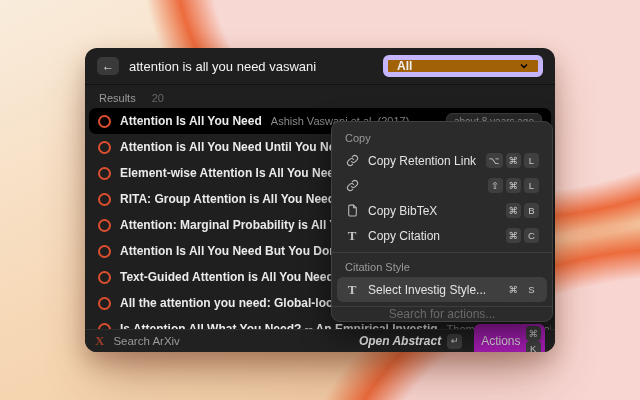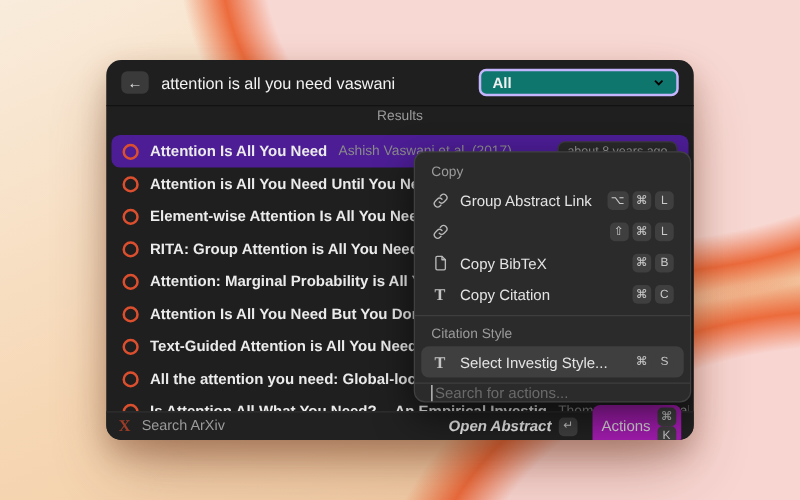--- a/index.html
+++ b/index.html
@@ -15,32 +15,32 @@
   .window {
     position:absolute; left:85px; top:48px; width:470px; height:304px;
     background:#1f1f1f; border-radius:12px; overflow:hidden;
     box-shadow:0 25px 50px -10px rgba(100,45,20,.45), 0 10px 22px rgba(100,45,20,.28);
   }
   
   .topbar { height:37px; display:flex; align-items:center; padding:0 12px; border-bottom:1px solid #121212; }
   .back-btn { width:22px; height:18px; border-radius:5px; background:#3a3a3a; color:#e8e8e8;
     display:flex; align-items:center; justify-content:center; font-size:12px; line-height:1; cursor:pointer; flex:none; }
   .query { margin-left:10px; font-size:13px; font-weight:500; color:#f2f2f2; white-space:nowrap; }
-  .dropdown { margin-left:auto; width:160px; height:22px; border-radius:6px; background:#0f766e;
-    border:2px solid #c4b5fd; display:flex; align-items:center; padding:0 9px; cursor:pointer; flex:none; }
+  .dropdown { margin-left:auto; width:160px; height:22px; border-radius:6px; background:#a16207;
+    border:5px solid #c4b5fd; display:flex; align-items:center; padding:0 9px; cursor:pointer; flex:none; }
   .dropdown .val { font-size:12px; font-weight:700; color:#f0f0f0; }
   .dropdown svg { margin-left:auto; width:10px; height:10px; stroke:#9a9a9a; }
   
-  .results-row { height:21px; display:flex; align-items:center; gap:16px; padding:0 14px; margin-top:2px;flex-direction:column; }
+  .results-row { height:21px; display:flex; align-items:center; gap:16px; padding:0 14px; margin-top:2px; }
   .results-label { font-size:11px; color:#9b9b9b; }
   .results-count { font-size:11px; color:#666; }
   
   .list { position:absolute; top:60px; left:4px; right:4px; bottom:23px; overflow:hidden; }
   .row { height:26px; display:flex; align-items:center; padding:0 9px; gap:9px; border-radius:7px; cursor:pointer; }
-  .row.selected { background:#4c1d95;text-align:center; }
+  .row.selected { background:#000000;text-align:center; }
   .ring { width:13px; height:13px; border-radius:50%; border:2px solid #dc4f2e; flex:none; }
   .row .title { font-size:12px; font-weight:600; color:#ebebeb; white-space:nowrap; flex:none; }
   .row .author { font-size:11px; color:#8a8a8a; white-space:nowrap; flex:none; }
   .row .badge { margin-left:auto; flex:none; font-size:10px; color:#8f8f8f; background:#292929;
     border:1px solid #3a3a3a; border-radius:6px; padding:2px 7px; white-space:nowrap; }
   
   .bottombar { position:absolute; left:0; right:0; bottom:0; height:23px; background:#212121;
     border-top:1px solid #303030; display:flex; align-items:center; padding:0 10px; z-index:5; }
   .applogo { font-family:"Liberation Serif", serif; font-weight:700; font-size:13px; color:#9c3c28; }
   .applabel { margin-left:9px; font-size:11.5px; color:#9a9a9a; }
@@ -58,21 +58,21 @@
   .menu-header { font-size:11px; color:#9a9a9a; padding:6px 8px 4px; }
   .menu-item { height:25px; border-radius:6px; display:flex; align-items:center; padding:0 8px; gap:9px; cursor:pointer; }
   .menu-item.selected { background:#3f3f3f; }
   .menu-item .mi-icon { width:14px; height:14px; color:#b9b9b9; display:flex; align-items:center; justify-content:center; flex:none; }
   .menu-item .mi-icon svg { width:13px; height:13px; }
   .menu-item .mi-icon.t-glyph { font-family:"Liberation Serif", serif; font-size:13px; font-weight:600; color:#c4c4c4; }
   .menu-item .mi-label { font-size:12px; font-weight:500; color:#e3e3e3; white-space:nowrap; }
   .menu-item .mi-keys { margin-left:auto; display:flex; gap:3px; }
   .menu-divider { height:1px; background:rgba(255,255,255,.09); margin:4px -5px 2px; }
   .menu-search { border-top:1px solid rgba(255,255,255,.09); margin:4px -5px 0; height:15px;
-    display:flex; align-items:center; padding:0 13px; cursor:text; }
+    display:flex; align-items:center; padding:0 13px; cursor:text;flex-direction:column; }
   .caret { width:1px; height:13px; background:#d8d8d8; margin-right:2px; }
   .menu-search .ph { font-size:12px; color:#6a6a6a; }
 </style>
 </head>
 <body>
 
 <div class="window">
 
   <div class="topbar">
     <div class="back-btn">←</div>
@@ -153,21 +153,21 @@
 
   <div class="menu" id="menu">
       <div class="menu-header">Copy</div>
       <div class="menu-item">
         <span class="mi-icon">
           <svg viewBox="0 0 24 24" fill="none" stroke="currentColor" stroke-width="2" stroke-linecap="round" stroke-linejoin="round">
             <path d="M10 14a5 5 0 0 0 7.07 0l2.83-2.83a5 5 0 0 0-7.07-7.07L11.5 5.4"></path>
             <path d="M14 10a5 5 0 0 0-7.07 0L4.1 12.83a5 5 0 0 0 7.07 7.07l1.32-1.3"></path>
           </svg>
         </span>
-        <span class="mi-label">Group Abstract Link</span>
+        <span class="mi-label">Copy Retention Link</span>
         <span class="mi-keys">
           <span class="keycap">⌥</span>
           <span class="keycap">⌘</span>
           <span class="keycap">L</span>
         </span>
       </div>
       <div class="menu-item">
         <span class="mi-icon">
           <svg viewBox="0 0 24 24" fill="none" stroke="currentColor" stroke-width="2" stroke-linecap="round" stroke-linejoin="round">
             <path d="M10 14a5 5 0 0 0 7.07 0l2.83-2.83a5 5 0 0 0-7.07-7.07L11.5 5.4"></path>

